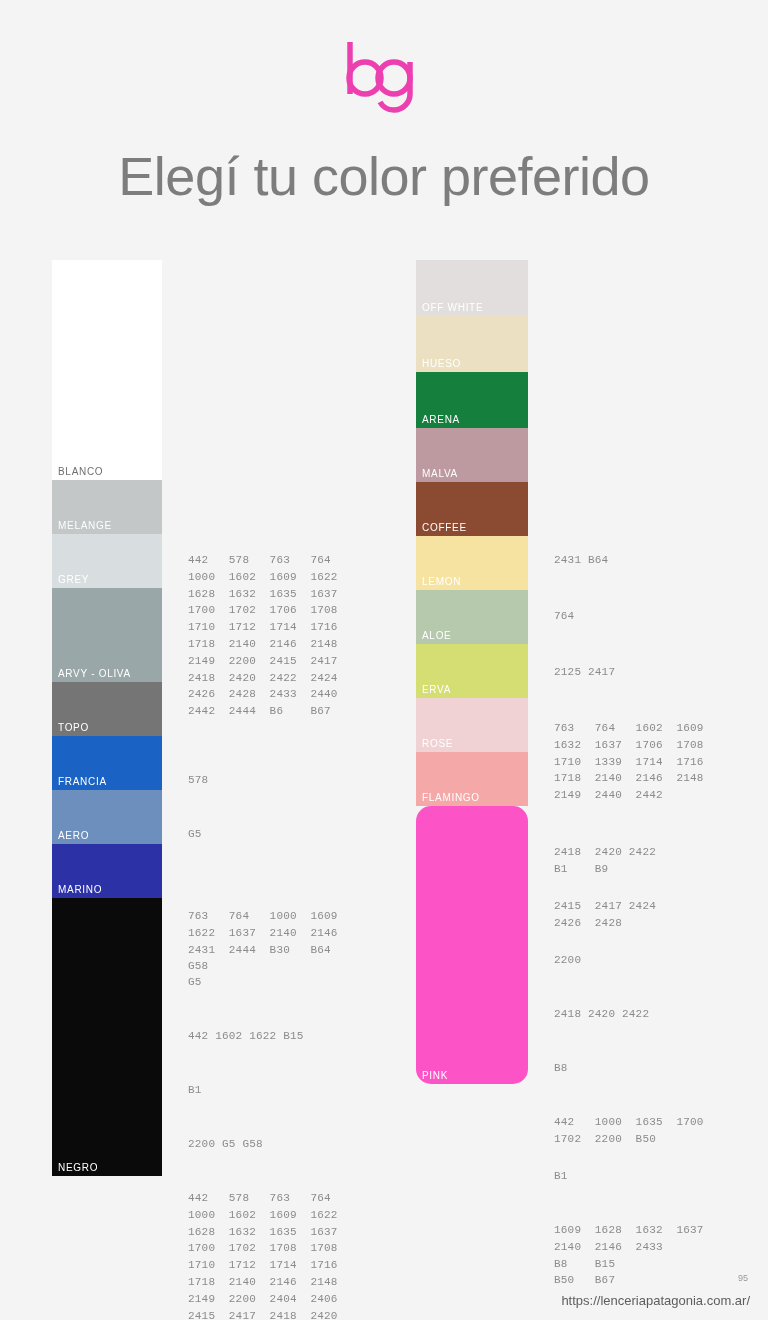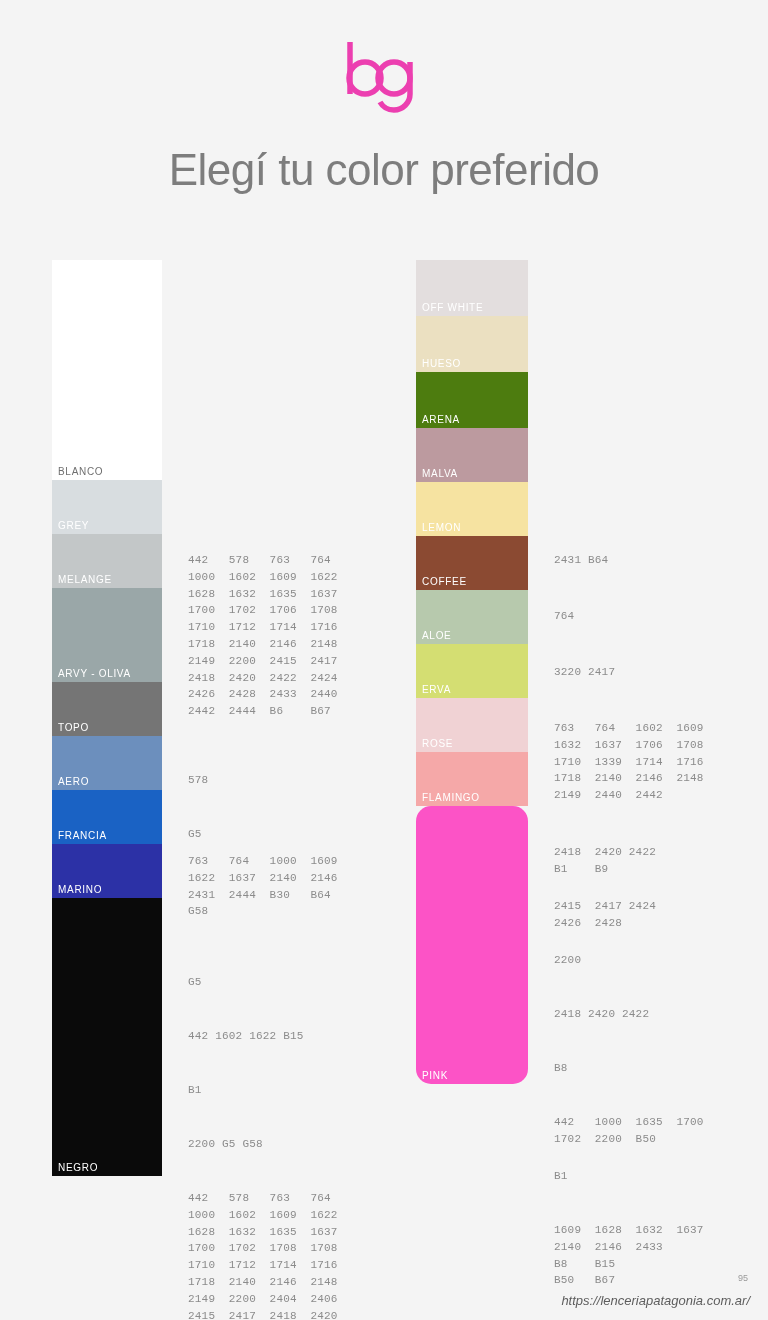--- a/index.html
+++ b/index.html
@@ -31,21 +31,21 @@
     text-align: center;
   }
   .logo-svg { display: inline-block; }
 
   
   .title {
     position: absolute;
     left: 0; top: 145px;
     width: 768px;
     text-align: center;
-    font-size: 44px;
+    font-size: 54px;
     font-weight: 400;
     letter-spacing: -0.5px;
     color: #7d7d7d;
     font-family: "Liberation Sans", sans-serif;
     white-space: nowrap;
   }
 
   
   .col {
     position: absolute;
@@ -99,21 +99,20 @@
     color: #9a9a9a;
     font-family: "Liberation Sans", sans-serif;
   }
   .footer-url {
     position: absolute;
     right: 18px;
     top: 1293px;
     font-size: 13px;
     color: #5d5d5d;
     font-family: "Liberation Sans", sans-serif;
-    font-style: italic;
   }
 </style>
 </head>
 <body>
 
 <div class="page">
 
   <div class="logo-wrap">
     <span class="logo-svg">
       <svg width="80" height="76" viewBox="0 0 80 76" xmlns="http://www.w3.org/2000/svg">
@@ -127,37 +126,37 @@
     </span>
   </div>
 
   <div class="title">Elegí tu color preferido</div>
 
   <div class="col col-left">
     <div class="swatch-stack" id="left-swatches">
         <div class="swatch" style="height: 220px; background: rgb(255, 255, 255);">
           <span class="swatch-label" style="color: rgb(111, 111, 111);">BLANCO</span>
         </div>
+        <div class="swatch" style="height: 54px; background: rgb(195, 199, 200);">
+          <span class="swatch-label" style="color: rgb(255, 255, 255);">MELANGE</span>
+        </div>
         <div class="swatch" style="height: 54px; background: rgb(216, 221, 224);">
           <span class="swatch-label" style="color: rgb(255, 255, 255);">GREY</span>
         </div>
-        <div class="swatch" style="height: 54px; background: rgb(195, 199, 200);">
-          <span class="swatch-label" style="color: rgb(255, 255, 255);">MELANGE</span>
-        </div>
         <div class="swatch" style="height: 94px; background: rgb(154, 167, 168);">
           <span class="swatch-label" style="color: rgb(255, 255, 255);">ARVY - OLIVA</span>
         </div>
         <div class="swatch" style="height: 54px; background: rgb(117, 117, 117);">
           <span class="swatch-label" style="color: rgb(255, 255, 255);">TOPO</span>
         </div>
+        <div class="swatch" style="height: 54px; background: rgb(26, 98, 196);">
+          <span class="swatch-label" style="color: rgb(255, 255, 255);">FRANCIA</span>
+        </div>
         <div class="swatch" style="height: 54px; background: rgb(108, 143, 189);">
           <span class="swatch-label" style="color: rgb(255, 255, 255);">AERO</span>
-        </div>
-        <div class="swatch" style="height: 54px; background: rgb(26, 98, 196);">
-          <span class="swatch-label" style="color: rgb(255, 255, 255);">FRANCIA</span>
         </div>
         <div class="swatch" style="height: 54px; background: rgb(44, 49, 166);">
           <span class="swatch-label" style="color: rgb(255, 255, 255);">MARINO</span>
         </div>
         <div class="swatch" style="height: 278px; background: rgb(10, 10, 10); padding-left: 12px;">
           <span class="swatch-label" style="color: rgb(255, 255, 255);">NEGRO</span>
         </div>
       </div>
   </div>
   <div class="col" id="left-codes-layer">
@@ -166,21 +165,21 @@
 1628  1632  1635  1637
 1700  1702  1706  1708
 1710  1712  1714  1716
 1718  2140  2146  2148
 2149  2200  2415  2417
 2418  2420  2422  2424
 2426  2428  2433  2440
 2442  2444  B6    B67</div>
       <div class="codes codes-left" style="top: 512px;">578</div>
       <div class="codes codes-left" style="top: 566px;">G5</div>
-      <div class="codes codes-left" style="top: 593px;">763   764   1000  1609
+      <div class="codes codes-left" style="top: 648px;">763   764   1000  1609
 1622  1637  2140  2146
 2431  2444  B30   B64
 G58</div>
       <div class="codes codes-left" style="top: 714px;">G5</div>
       <div class="codes codes-left" style="top: 768px;">442 1602 1622 B15</div>
       <div class="codes codes-left" style="top: 822px;">B1</div>
       <div class="codes codes-left" style="top: 876px;">2200 G5 G58</div>
       <div class="codes codes-left" style="top: 930px;">442   578   763   764
 1000  1602  1609  1622
 1628  1632  1635  1637
@@ -198,31 +197,31 @@
     </div>
 
   <div class="col col-right">
     <div class="swatch-stack right" id="right-swatches">
         <div class="swatch" style="height: 56px; background: rgb(227, 222, 222);">
           <span class="swatch-label" style="color: rgb(255, 255, 255);">OFF WHITE</span>
         </div>
         <div class="swatch" style="height: 56px; background: rgb(235, 224, 193);">
           <span class="swatch-label" style="color: rgb(255, 255, 255);">HUESO</span>
         </div>
-        <div class="swatch" style="height: 56px; background: #4d7c0f;">
+        <div class="swatch" style="height: 56px; background: #15803d;">
           <span class="swatch-label" style="color: rgb(255, 255, 255);">ARENA</span>
         </div>
         <div class="swatch" style="height: 54px; background: rgb(188, 154, 159);">
           <span class="swatch-label" style="color: rgb(255, 255, 255);">MALVA</span>
         </div>
+        <div class="swatch" style="height: 54px; background: rgb(139, 74, 50);">
+          <span class="swatch-label" style="color: rgb(255, 255, 255);">COFFEE</span>
+        </div>
         <div class="swatch" style="height: 54px; background: rgb(246, 227, 161);">
           <span class="swatch-label" style="color: rgb(255, 255, 255);">LEMON</span>
-        </div>
-        <div class="swatch" style="height: 54px; background: rgb(139, 74, 50);">
-          <span class="swatch-label" style="color: rgb(255, 255, 255);">COFFEE</span>
         </div>
         <div class="swatch" style="height: 54px; background: rgb(183, 201, 173);">
           <span class="swatch-label" style="color: rgb(255, 255, 255);">ALOE</span>
         </div>
         <div class="swatch" style="height: 54px; background: rgb(212, 222, 114);">
           <span class="swatch-label" style="color: rgb(255, 255, 255);">ERVA</span>
         </div>
         <div class="swatch" style="height: 54px; background: rgb(240, 210, 212);">
           <span class="swatch-label" style="color: rgb(255, 255, 255);">ROSE</span>
         </div>
@@ -230,21 +229,21 @@
           <span class="swatch-label" style="color: rgb(255, 255, 255);">FLAMINGO</span>
         </div>
         <div class="swatch" style="height: 278px; background: rgb(252, 83, 198); border-radius: 15px;">
           <span class="swatch-label" style="color: rgb(255, 255, 255);">PINK</span>
         </div>
       </div>
   </div>
   <div class="col" id="right-codes-layer">
       <div class="codes codes-right" style="top: 292px;">2431 B64</div>
       <div class="codes codes-right" style="top: 348px;">764</div>
-      <div class="codes codes-right" style="top: 404px;">3220 2417</div>
+      <div class="codes codes-right" style="top: 404px;">2125 2417</div>
       <div class="codes codes-right" style="top: 460px;">763   764   1602  1609
 1632  1637  1706  1708
 1710  1339  1714  1716
 1718  2140  2146  2148
 2149  2440  2442</div>
       <div class="codes codes-right" style="top: 584px;">2418  2420 2422
 B1    B9</div>
       <div class="codes codes-right" style="top: 638px;">2415  2417 2424
 2426  2428</div>
       <div class="codes codes-right" style="top: 692px;">2200</div>

